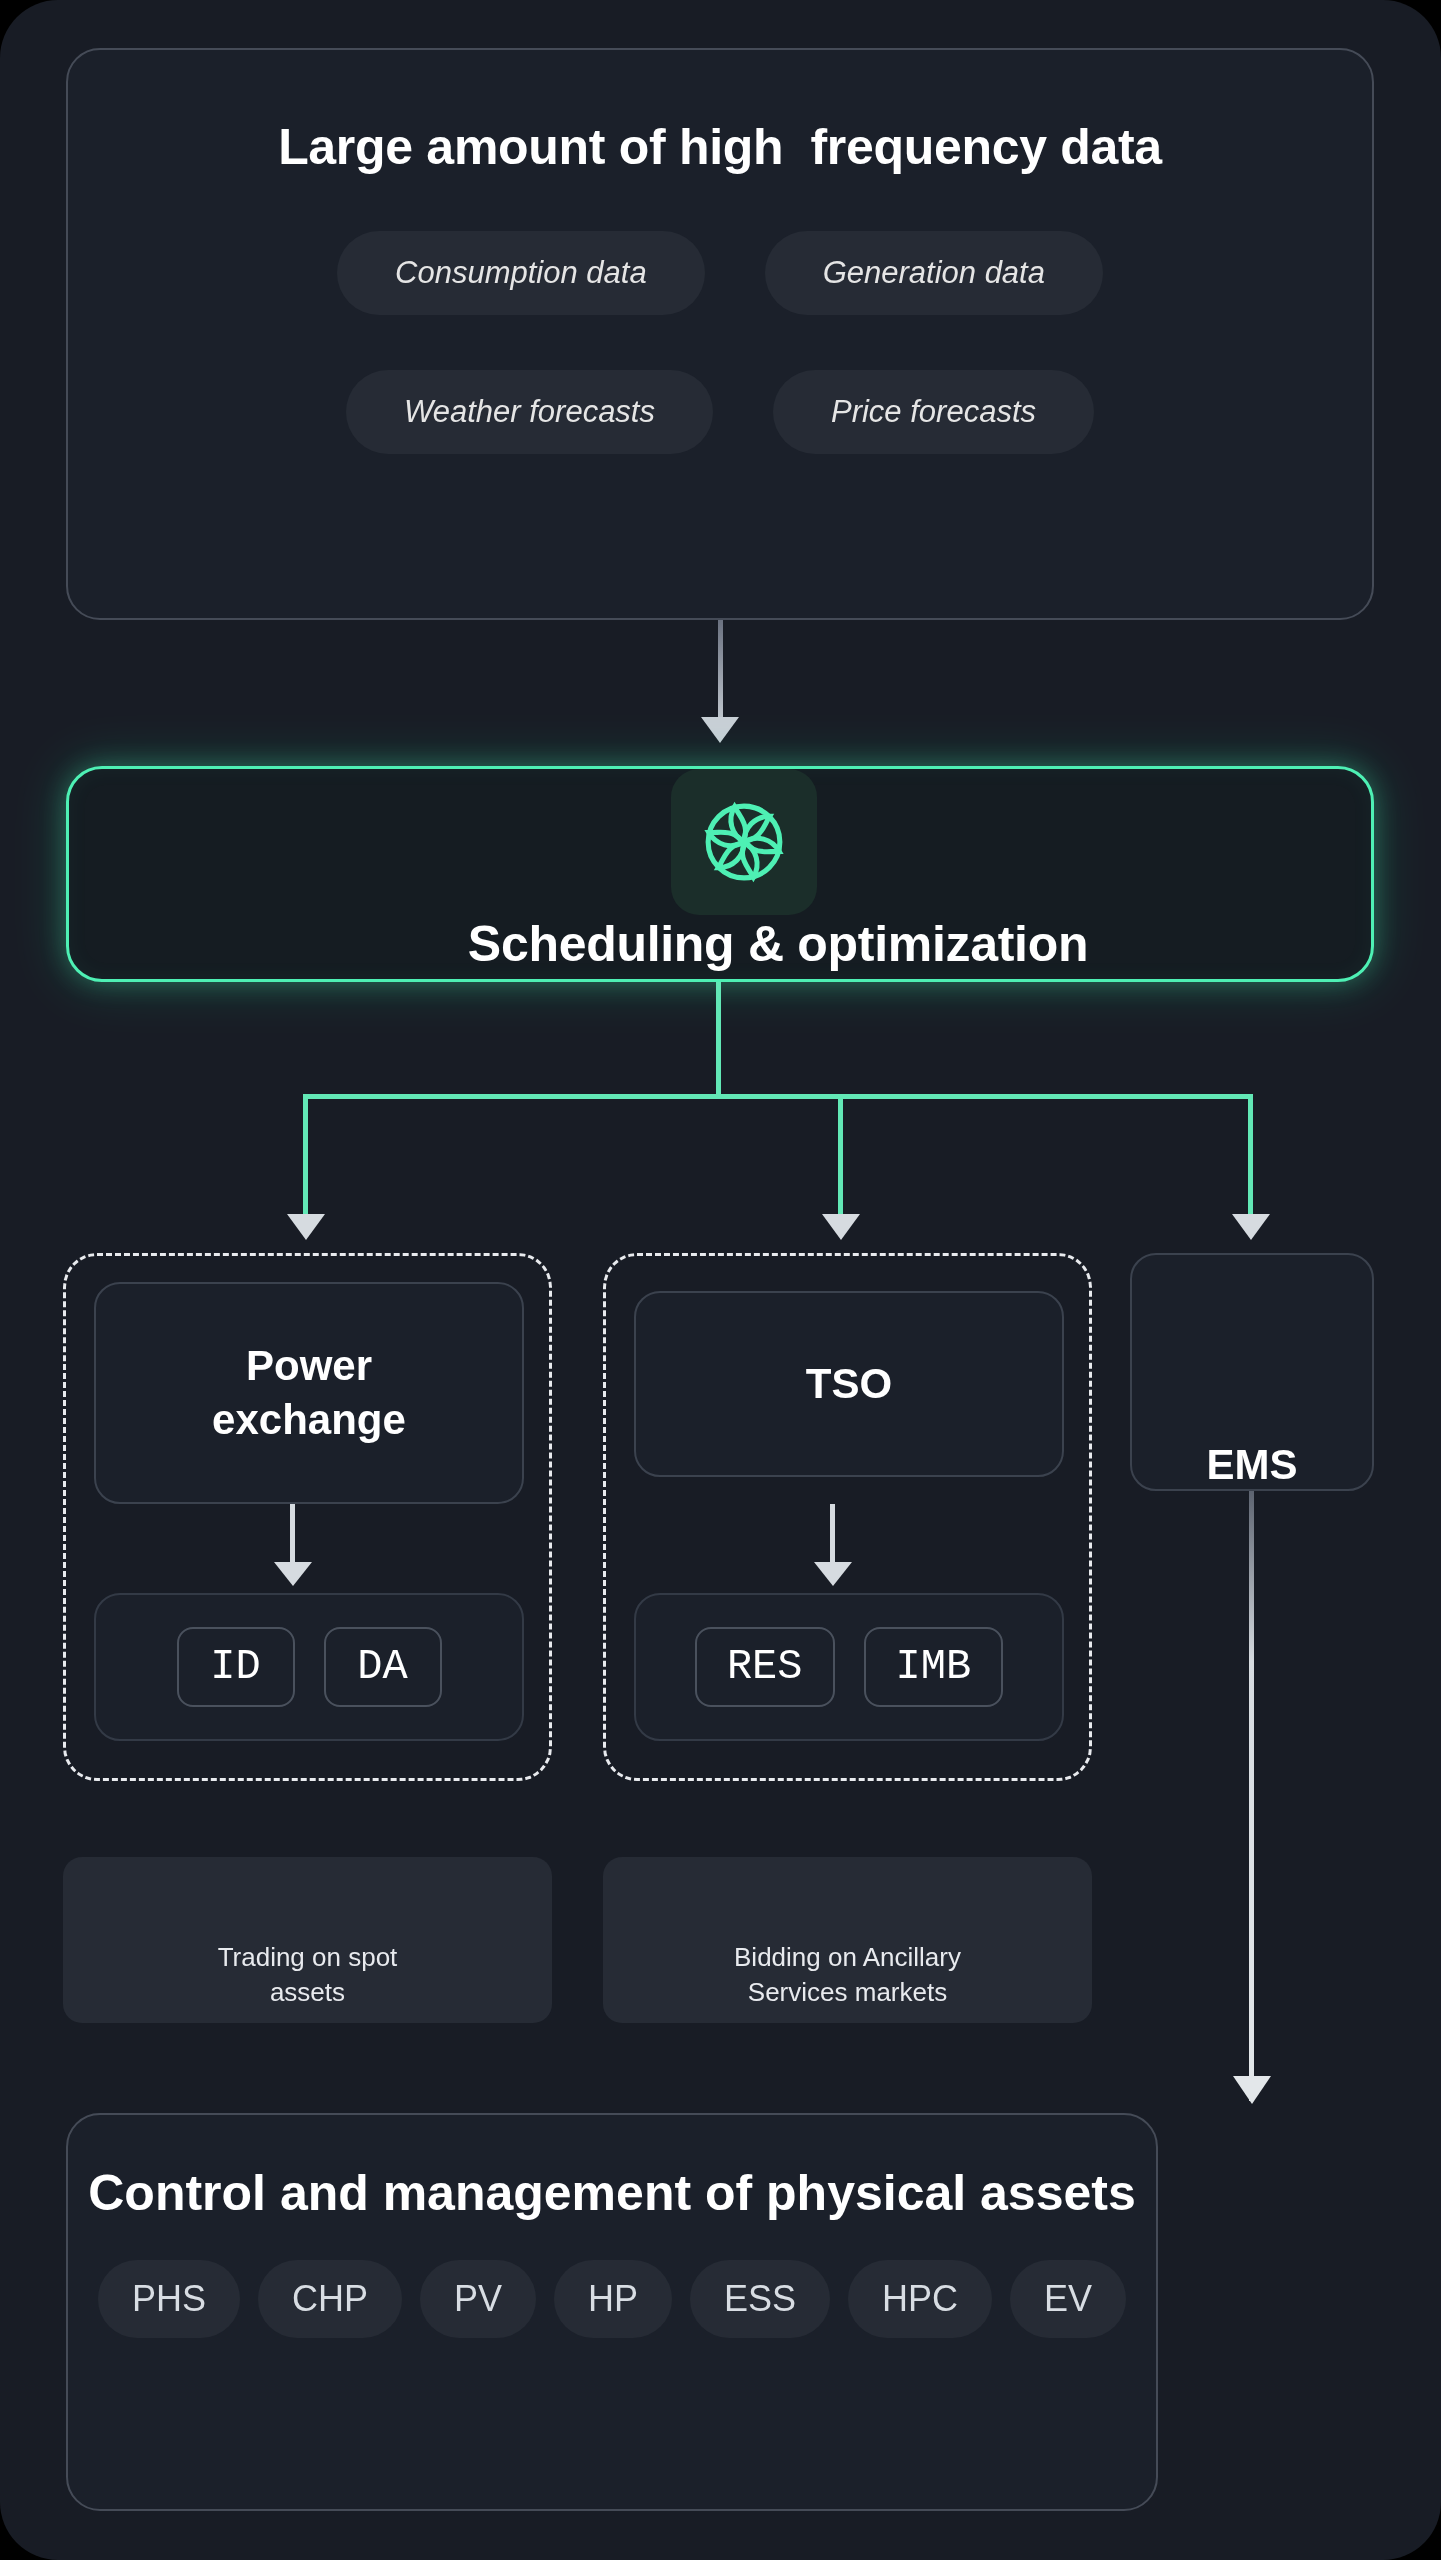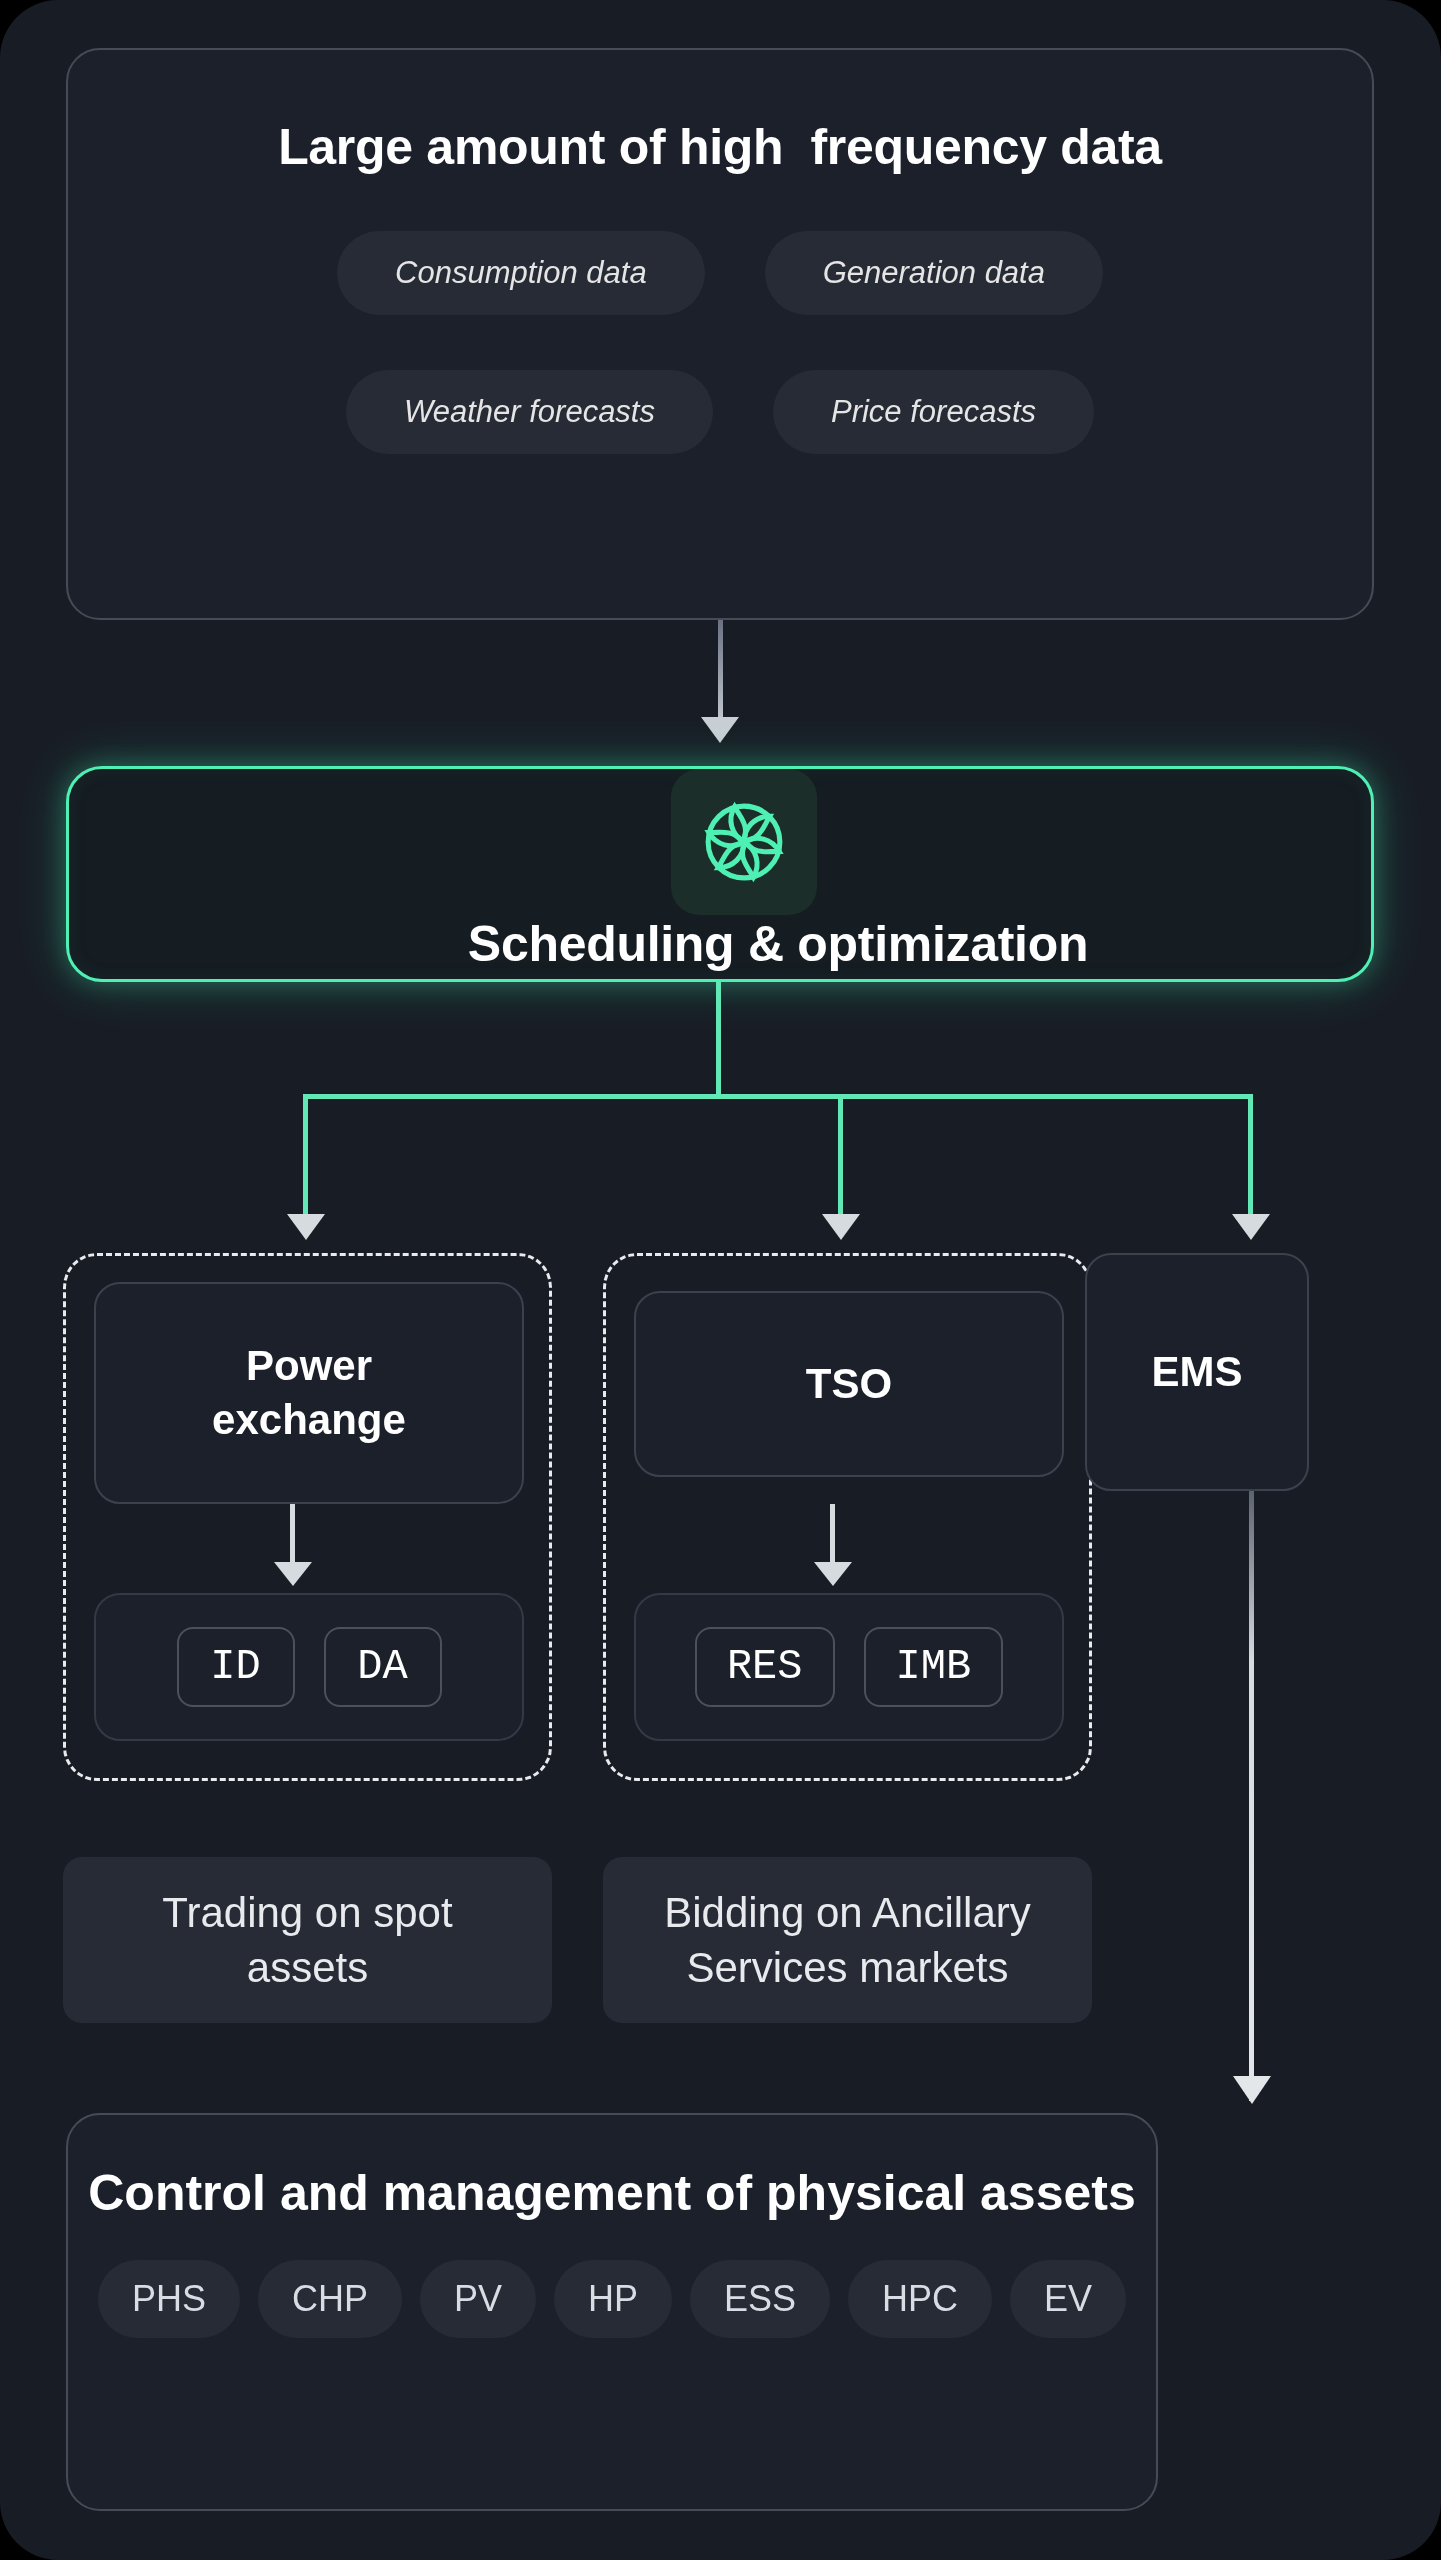--- a/index.html
+++ b/index.html
@@ -165,24 +165,24 @@
     text-align: center;
     background: #1b202a;
   }
 
   
   .caption {
     position: absolute;
     background: #262b35;
     border-radius: 19px;
     color: #e8eaee;
-    font-size: 42px;
+    font-size: 26px;
     line-height: 1.32;
     display: flex;
-    align-items: center;
+    align-items: flex-end;
     justify-content: center;
     text-align: center;
     padding: 14px 20px;
   }
 
   
   #control-card {
     left: 66px;  top: 2113px;
     width: 1092px; height: 398px;
     display: flex;
@@ -288,21 +288,21 @@
 
     <div class="vline" style="left:224px; top:248px; height:67px; background:#d6dbe0;"></div>
     <div class="arrowhead" style="left:208px; top:306px; border-top:24px solid #d6dbe0;"></div>
 
     <div class="tagrow" style="left:28px; top:337px; width:430px; height:148px;">
       <div class="tag">RES</div>
       <div class="tag">IMB</div>
     </div>
   </div>
 
-  <div class="innerbox plain-box" style="left:1085px; top:1253px; width:224px; height:238px;">
+  <div class="innerbox plain-box" style="left:1130px; top:1253px; width:244px; height:238px;align-items:flex-end;">
     <span>EMS</span>
   </div>
 
   <div class="vline" style="left:1249px; top:1491px; height:610px;
        background:linear-gradient(to bottom,#5c6370,#d6dbe0 28%,#e3e7ea);"></div>
   <div class="arrowhead" style="left:1233px; top:2076px; border-top:28px solid #e3e7ea;"></div>
 
   <div class="caption" style="left:63px; top:1857px; width:489px; height:166px;">
     <span><span>Trading on spot</span><br><span>assets</span></span>
   </div>

